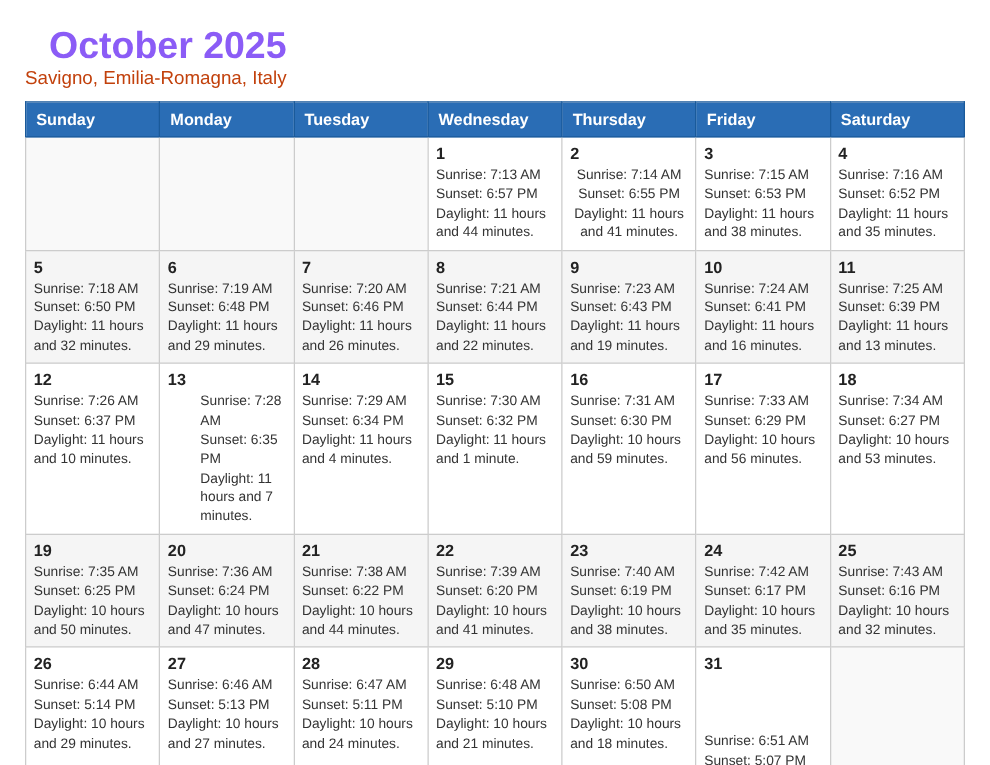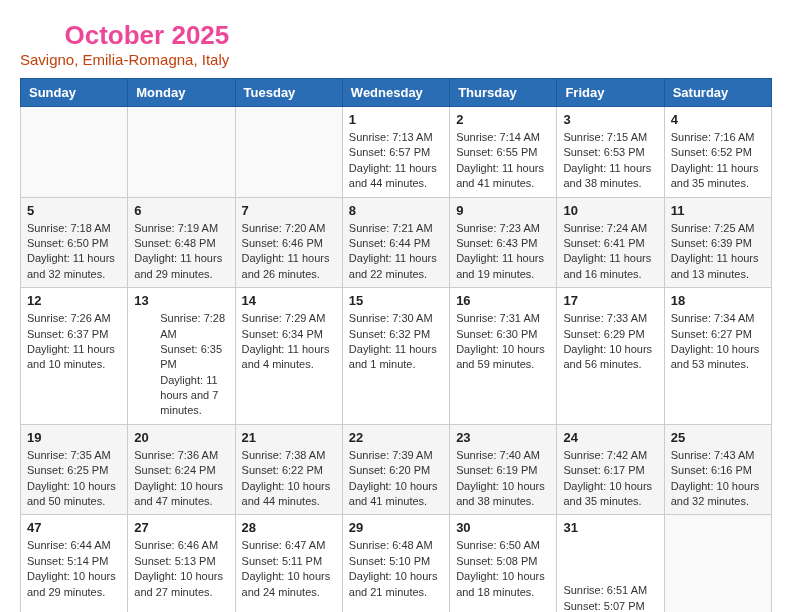--- a/index.html
+++ b/index.html
@@ -13,23 +13,23 @@
     .header {
       display: flex;
       justify-content: space-between;
       align-items: flex-start;
       margin-bottom: 10px;
     }
     .title-block {
       text-align: right;
     }
     .month-title {
-      font-size: 26px;
+      font-size: 30px;
       font-weight: bold;
-      color: #ec4899;
+      color: #8b5cf6;
     }
     .location {
       font-size: 15px;
       color: #c2410c;
     }
     .calendar-table {
       width: 100%;
       border-collapse: collapse;
       border: 1px solid #b91c1c;
     }
@@ -100,21 +100,21 @@
         <td class="empty"></td>
         <td class="empty"></td>
         <td>
           <div class="day-number">1</div>
           <div class="day-info" style="white-space: pre-line;">Sunrise: 7:13 AM
 Sunset: 6:57 PM
 Daylight: 11 hours and 44 minutes.</div>
         </td>
         <td>
           <div class="day-number">2</div>
-          <div class="day-info" style="white-space: pre-line;">Sunrise: 7:14 AM
+          <div class="day-info" style="white-space: pre-line; text-align: center;">Sunrise: 7:14 AM
 Sunset: 6:55 PM
 Daylight: 11 hours and 41 minutes.</div>
         </td>
         <td>
           <div class="day-number">3</div>
           <div class="day-info" style="white-space: pre-line;">Sunrise: 7:15 AM
 Sunset: 6:53 PM
 Daylight: 11 hours and 38 minutes.</div>
         </td>
         <td>
@@ -251,21 +251,21 @@
         </td>
         <td>
           <div class="day-number">25</div>
           <div class="day-info" style="white-space: pre-line;">Sunrise: 7:43 AM
 Sunset: 6:16 PM
 Daylight: 10 hours and 32 minutes.</div>
         </td>
       </tr>
       <tr>
         <td>
-          <div class="day-number">47</div>
+          <div class="day-number">26</div>
           <div class="day-info" style="white-space: pre-line;">Sunrise: 6:44 AM
 Sunset: 5:14 PM
 Daylight: 10 hours and 29 minutes.</div>
         </td>
         <td>
           <div class="day-number">27</div>
           <div class="day-info" style="white-space: pre-line;">Sunrise: 6:46 AM
 Sunset: 5:13 PM
 Daylight: 10 hours and 27 minutes.</div>
         </td>

